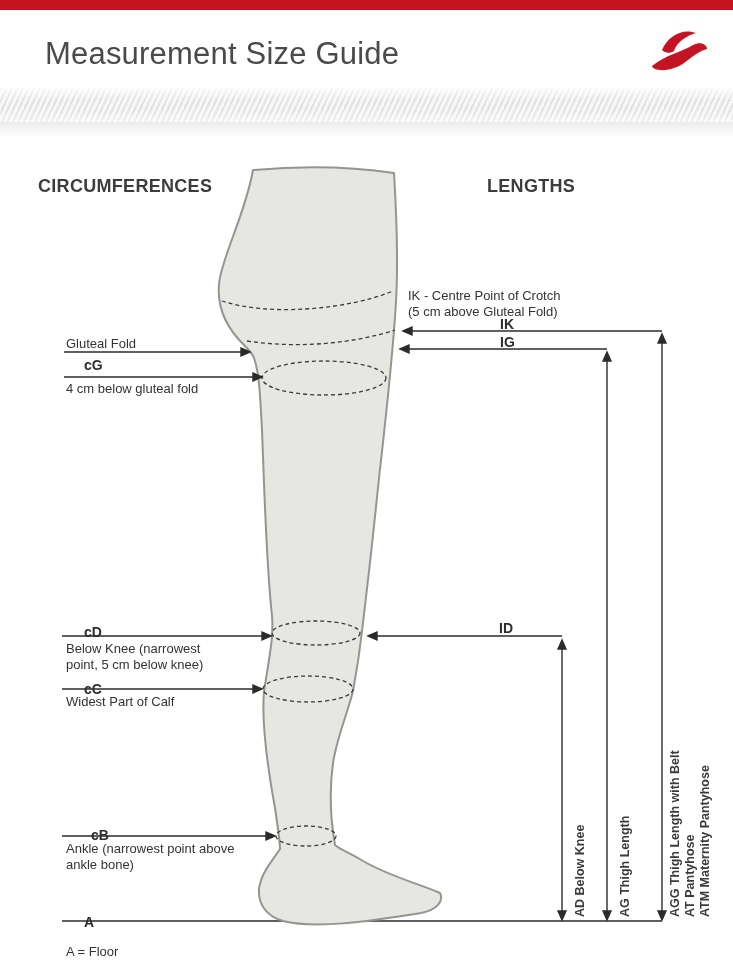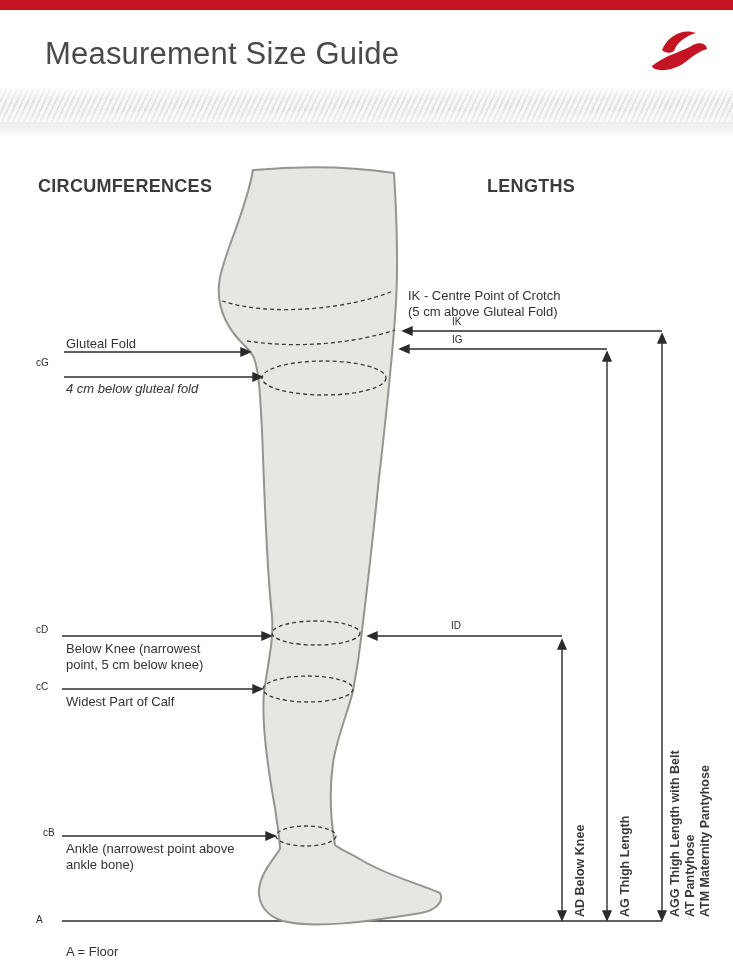--- a/index.html
+++ b/index.html
@@ -31,21 +31,21 @@
   .band-fade {
     position: absolute; left: 0; top: 122px; width: 733px; height: 16px;
     background: linear-gradient(#ececec, #ffffff);
   }
 
   .shapes { position: absolute; left: 0; top: 0; width: 733px; height: 967px; }
 
   .lbl {
     position: absolute; font-size: 13px; color: #333333; line-height: 1.2;
   }
-  .code { font-weight: normal; font-size: 10px; color: #2d2d2d; }
+  .code { font-weight: bold; font-size: 14px; color: #2d2d2d; margin-left: 48px; }
   .heading {
     font-weight: bold; font-size: 18px; color: #3c3c3c; letter-spacing: 0.3px;
   }
   .prelines { white-space: pre-line; }
   .vlabel {
     position: absolute;
     transform: rotate(-90deg);
     transform-origin: 0 0;
     white-space: nowrap;
     font-size: 12.5px; font-weight: bold; color: #3a3a3a;
@@ -145,21 +145,21 @@
       <polygon points="662,334 658,343 666,343"></polygon>
       <polygon points="662,920 658,911 666,911"></polygon>
     </g>
   </svg>
 
   <div class="lbl heading" style="left:38px; top:176px;">CIRCUMFERENCES</div>
   <div class="lbl heading" style="left:487px; top:176px;">LENGTHS</div>
 
   <div class="lbl" style="left:66px; top:336px;">Gluteal Fold</div>
   <div class="lbl code" style="left:36px; top:357px;">cG</div>
-  <div class="lbl" style="left:66px; top:381px;font-style:italic;">4 cm below gluteal fold</div>
+  <div class="lbl" style="left:66px; top:381px;">4 cm below gluteal fold</div>
 
   <div class="lbl code" style="left:36px; top:624px;">cD</div>
   <div class="lbl" style="left:66px; top:641px; width:160px;">Below Knee (narrowest point, 5 cm below knee)</div>
 
   <div class="lbl code" style="left:36px; top:681px;">cC</div>
   <div class="lbl" style="left:66px; top:694px;">Widest Part of Calf</div>
 
   <div class="lbl code" style="left:43px; top:827px;">cB</div>
   <div class="lbl" style="left:66px; top:841px; width:170px;">Ankle (narrowest point above ankle bone)</div>
 

